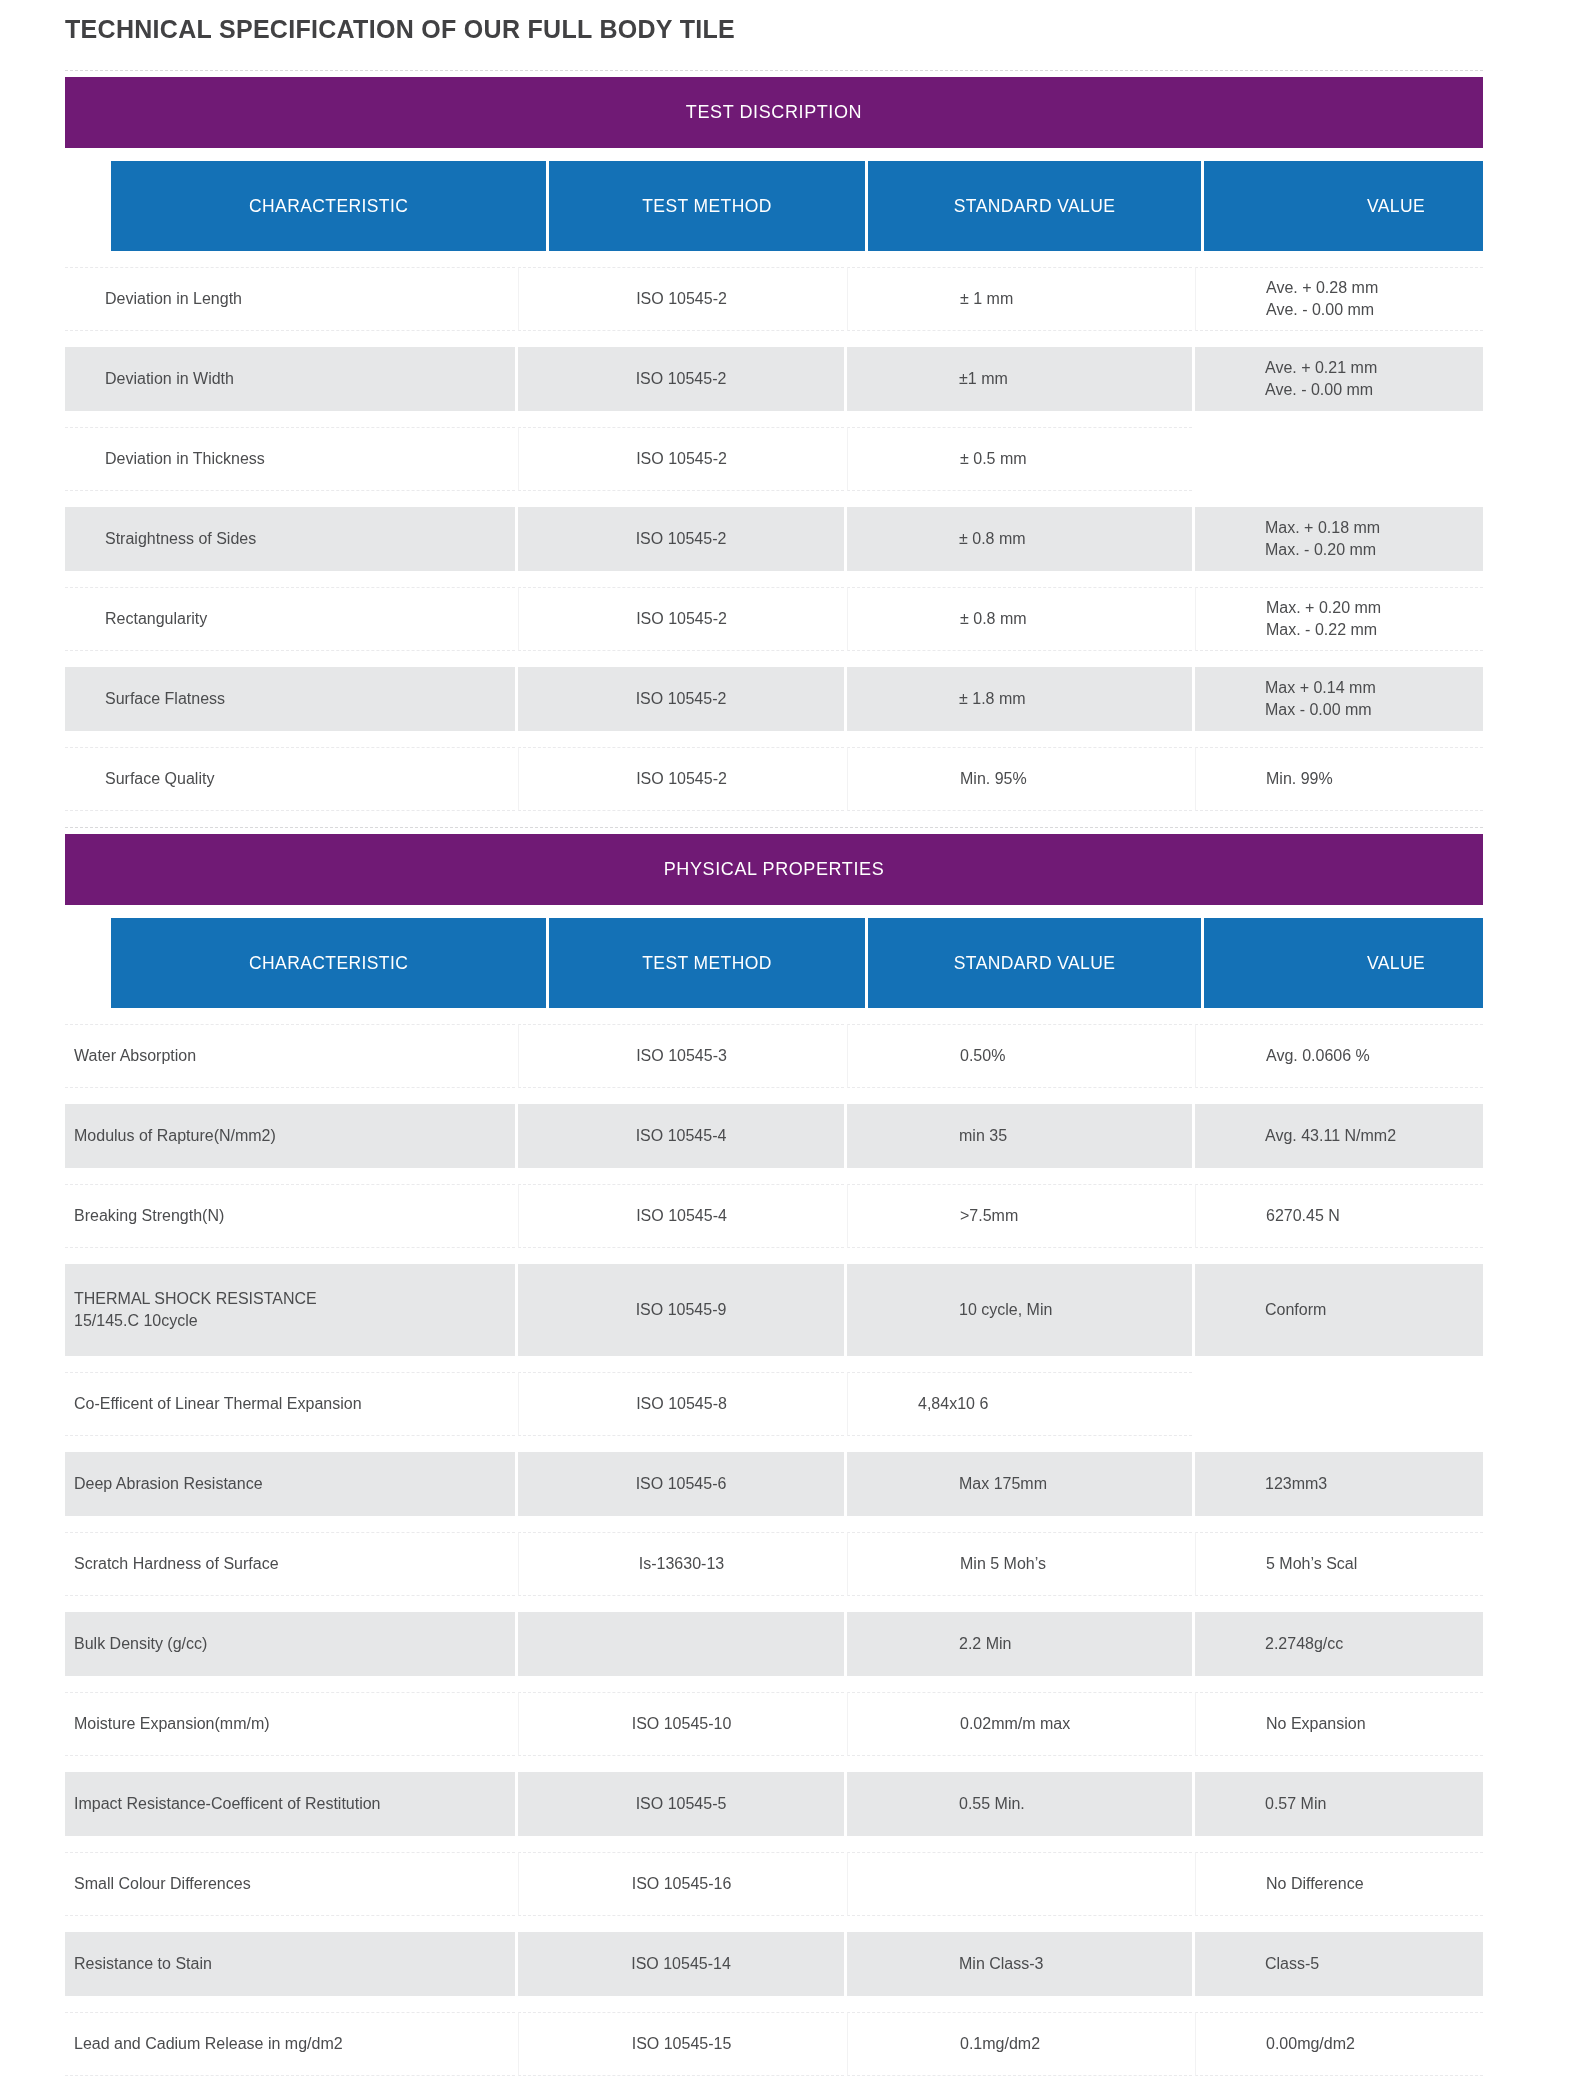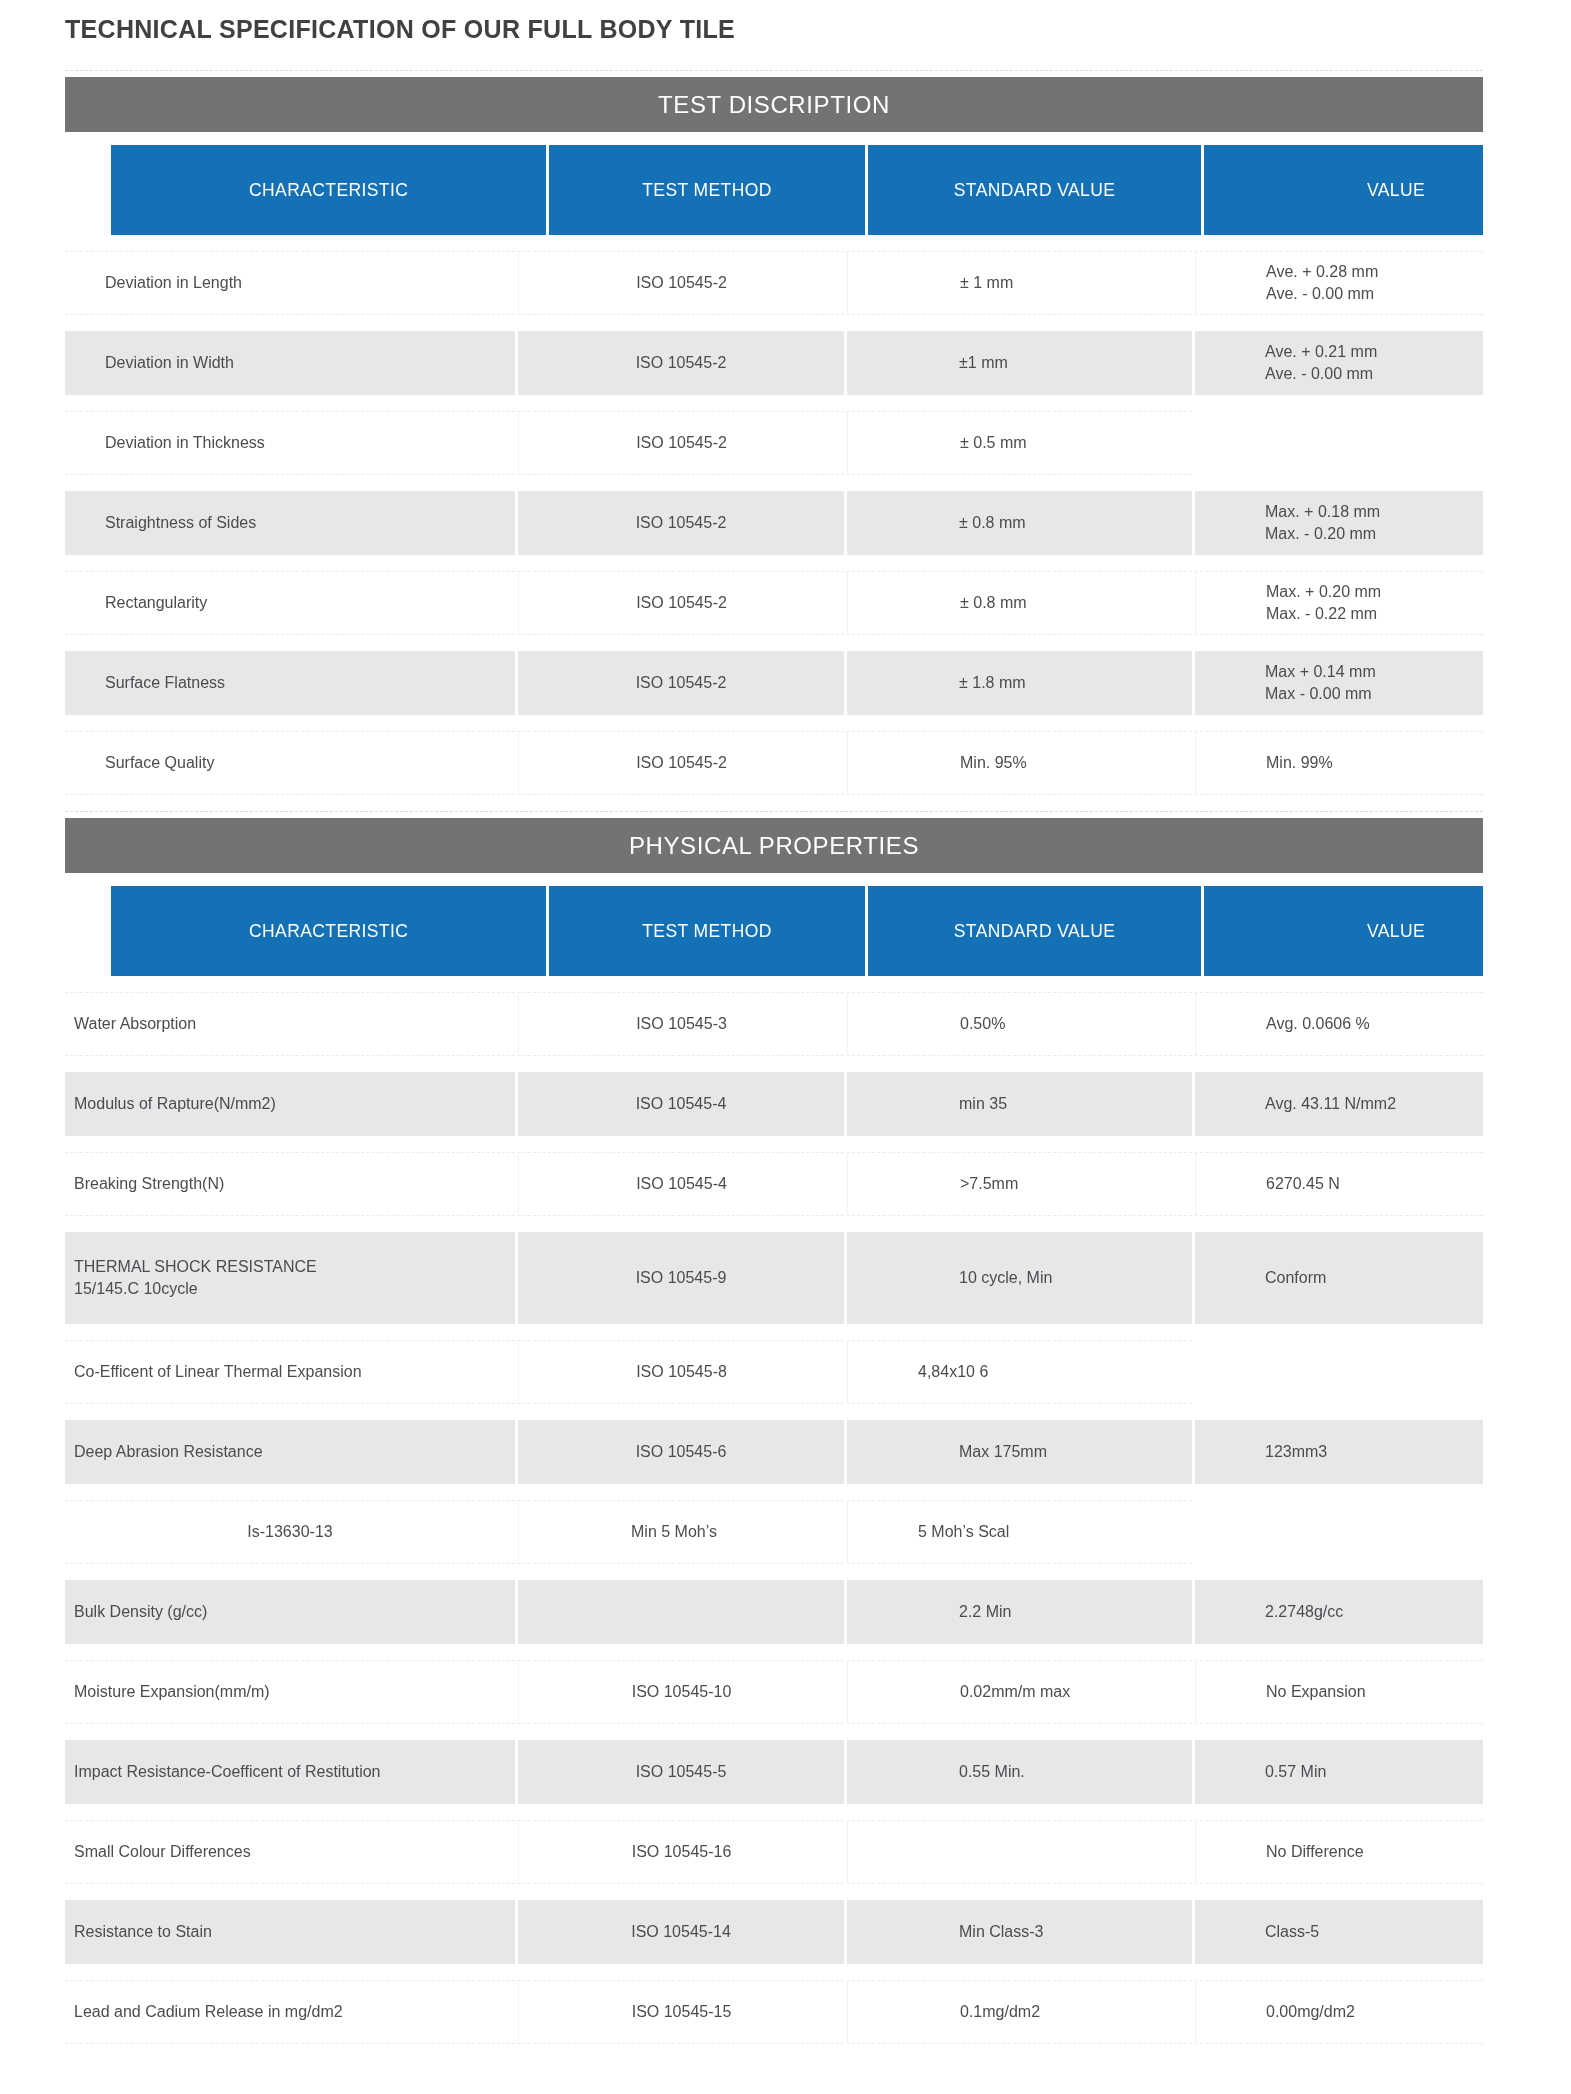--- a/index.html
+++ b/index.html
@@ -20,27 +20,27 @@
   }
 
   .spec-table { margin-top: 0; }
   .spec-table + .spec-table { margin-top: 16px; }
 
   .section-bar-wrap {
     border-top: 1px dashed #d9d9db;
     padding-top: 6px;
   }
   .section-bar {
-    height: 55px;
-    background: #737373;
+    height: 71px;
+    background: #701a75;
     color: #ffffff;
     display: flex;
     align-items: center;
     justify-content: center;
-    font-size: 24px;
+    font-size: 18px;
     letter-spacing: 0.6px;
   }
 
   .col-header {
     margin-top: 13px;
     display: grid;
     grid-template-columns: 450fr 326fr 345fr 288fr;
     column-gap: 3px;
     margin-left: 46px;
   }
@@ -202,20 +202,21 @@
     <div class="cell c-method">ISO 10545-8</div>
     <div class="cell c-value">4,84x10 6</div>
   </div>
         <div class="trow row-gray">
     <div class="cell c-char">Deep Abrasion Resistance</div>
     <div class="cell c-method">ISO 10545-6</div>
     <div class="cell c-std">Max 175mm</div>
     <div class="cell c-value">123mm3</div>
   </div>
         <div class="trow row-white">
+    <div class="cell c-char">Scratch Hardness of Surface</div>
     <div class="cell c-method">Is-13630-13</div>
     <div class="cell c-std">Min 5 Moh’s</div>
     <div class="cell c-value">5 Moh’s Scal</div>
   </div>
         <div class="trow row-gray">
     <div class="cell c-char">Bulk Density (g/cc)</div>
     <div class="cell c-method"></div>
     <div class="cell c-std">2.2 Min</div>
     <div class="cell c-value">2.2748g/cc</div>
   </div>

